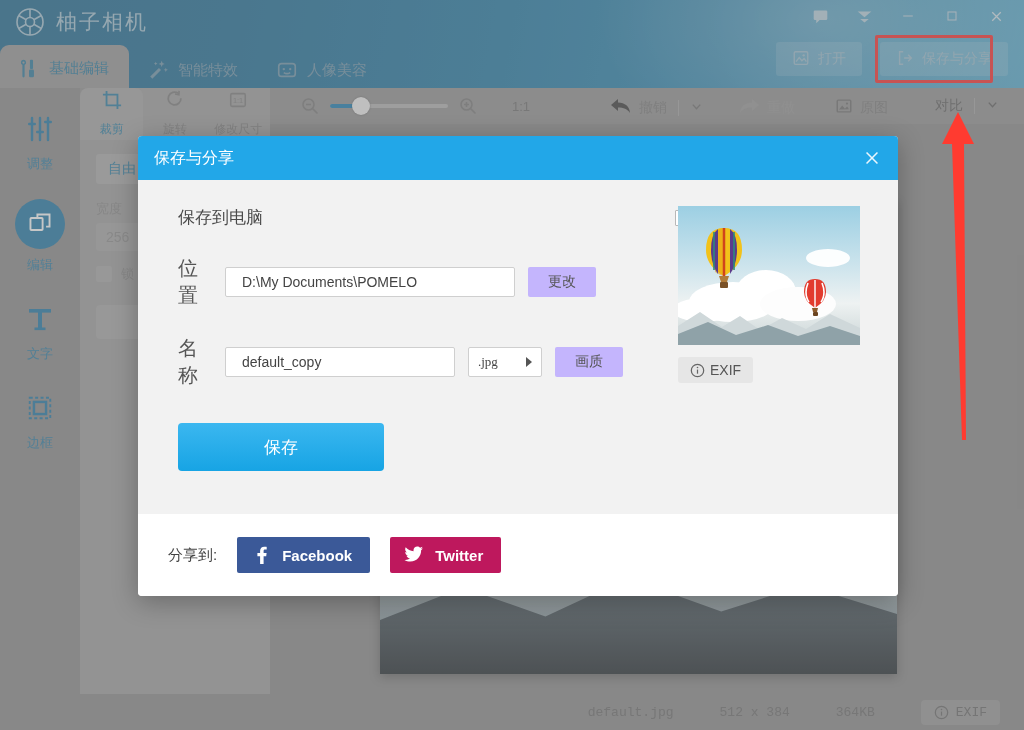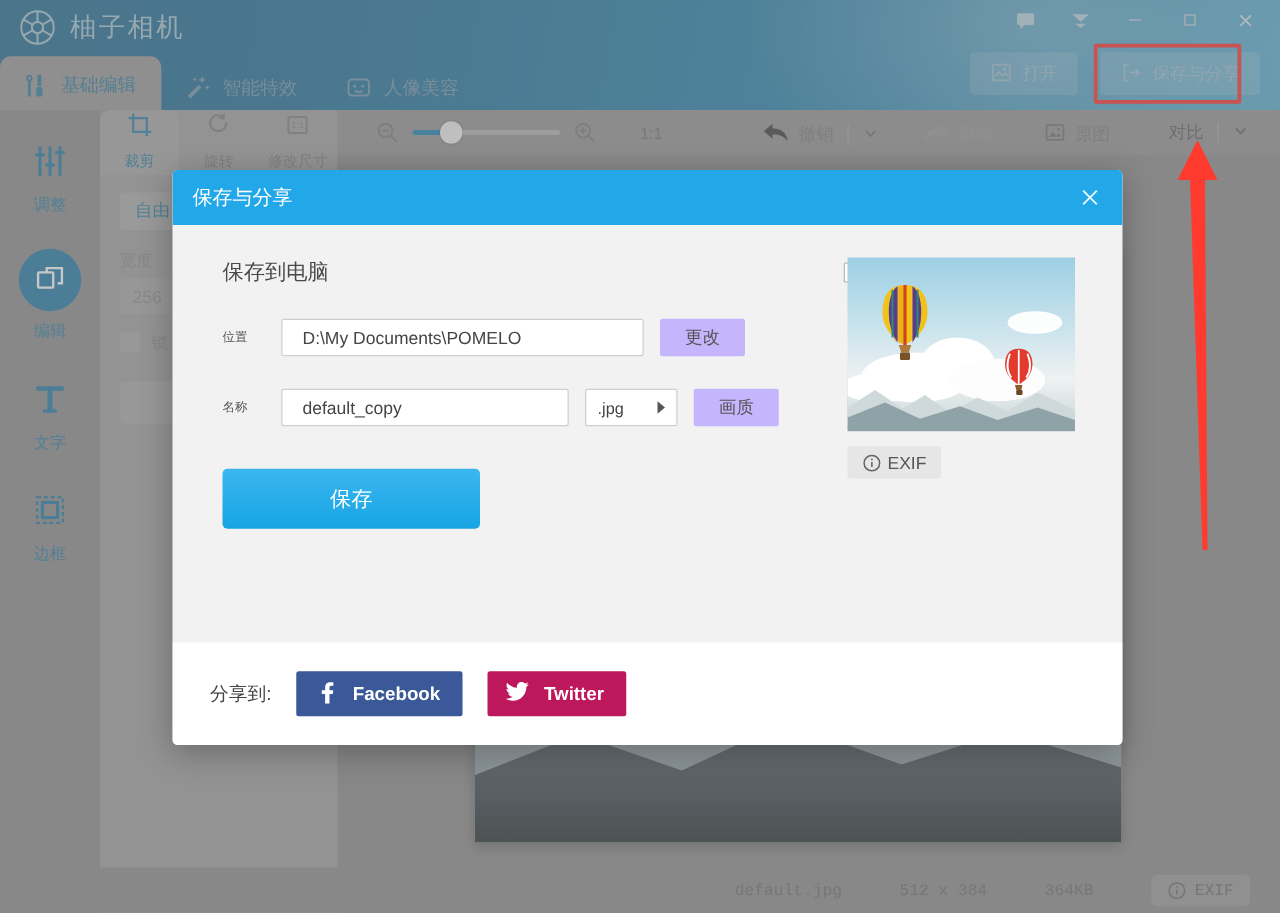--- a/index.html
+++ b/index.html
@@ -158,31 +158,31 @@
   }
   .modal-close { position:absolute; right:14px; top:10px; width:24px; height:24px;
                  display:flex; align-items:center; justify-content:center; color:#eaf6fd; }
   .modal-body { position:relative; height:334px; padding:26px 32px 0 40px; }
   .sec-title { font-size:17px; color:#4a4a4a; }
   .ovr { position:absolute; left:537px; top:29px; display:flex; align-items:center; gap:9px;
          color:#555; font-size:14px; }
   .ovr .box { width:16px; height:16px; border:1px solid #b8b8b8; background:#fff; border-radius:1px;}
 
   .frow { display:flex; align-items:center; gap:13px; margin-top:26px; }
-  .frow .flabel { width:34px; color:#555; font-size:10px; }
+  .frow .flabel { width:34px; color:#555; font-size:20px; }
   .ftext {
     height:30px; background:#fff; border:1px solid #cfcfcf; border-radius:2px;
     display:flex; align-items:center; padding:0 16px; font-size:14px; color:#444;
   }
   .ftext.loc { width:290px; }
   .ftext.nam { width:230px; }
   .fmt {
     width:74px; height:30px; background:#fff; border:1px solid #cfcfcf; border-radius:2px;
     display:flex; align-items:center; justify-content:space-between; padding:0 9px;
-    font-family:Liberation Sans, sans-serif; font-size:13px; color:#444;
+    font-family:Liberation Serif, serif; font-size:13px; color:#444;
   }
   .fmt .arr { width:0;height:0;border-top:5px solid transparent;border-bottom:5px solid transparent;
               border-left:6px solid #555; }
   .gbtn { width:68px; height:30px; background:#c4b5fd; border-radius:2px;
           display:flex; align-items:center; justify-content:center; font-size:14px; color:#555; }
   .savebtn {
     margin-top:34px; width:206px; height:48px; border-radius:4px; color:#fff; font-size:17px;
     background:linear-gradient(to bottom,#3bb7f0,#17a4e4);
     display:flex; align-items:center; justify-content:center;
   }

